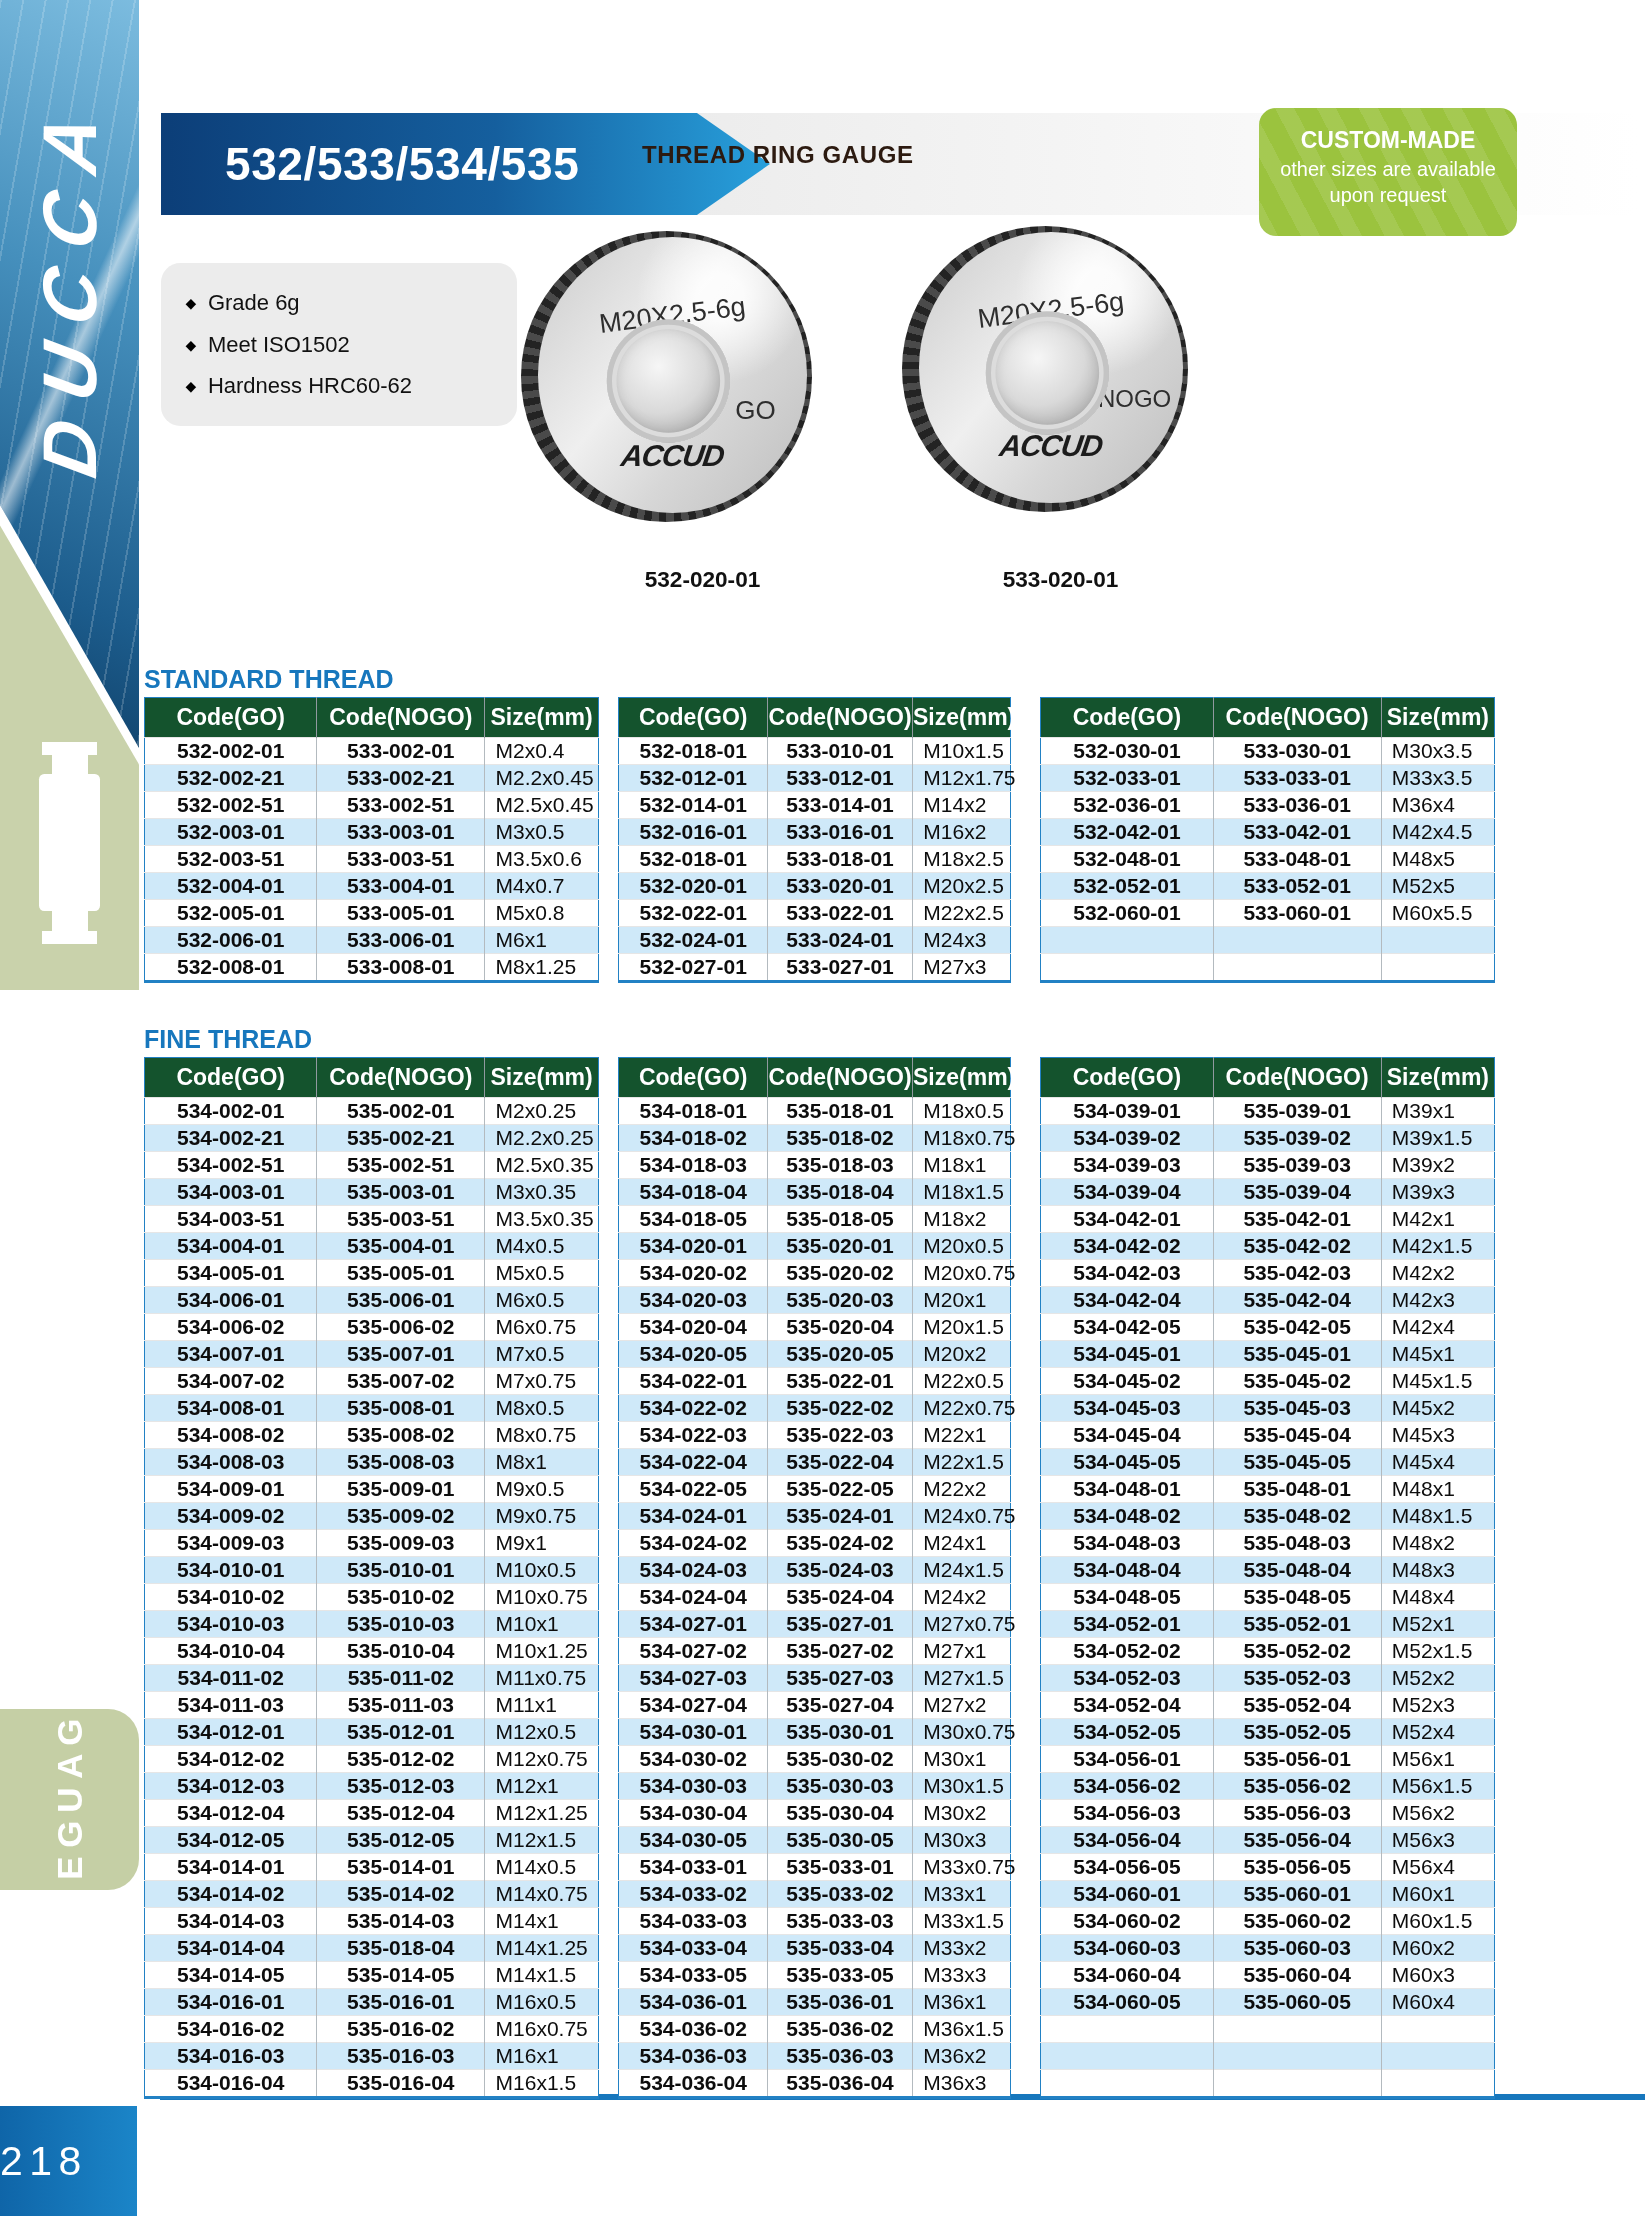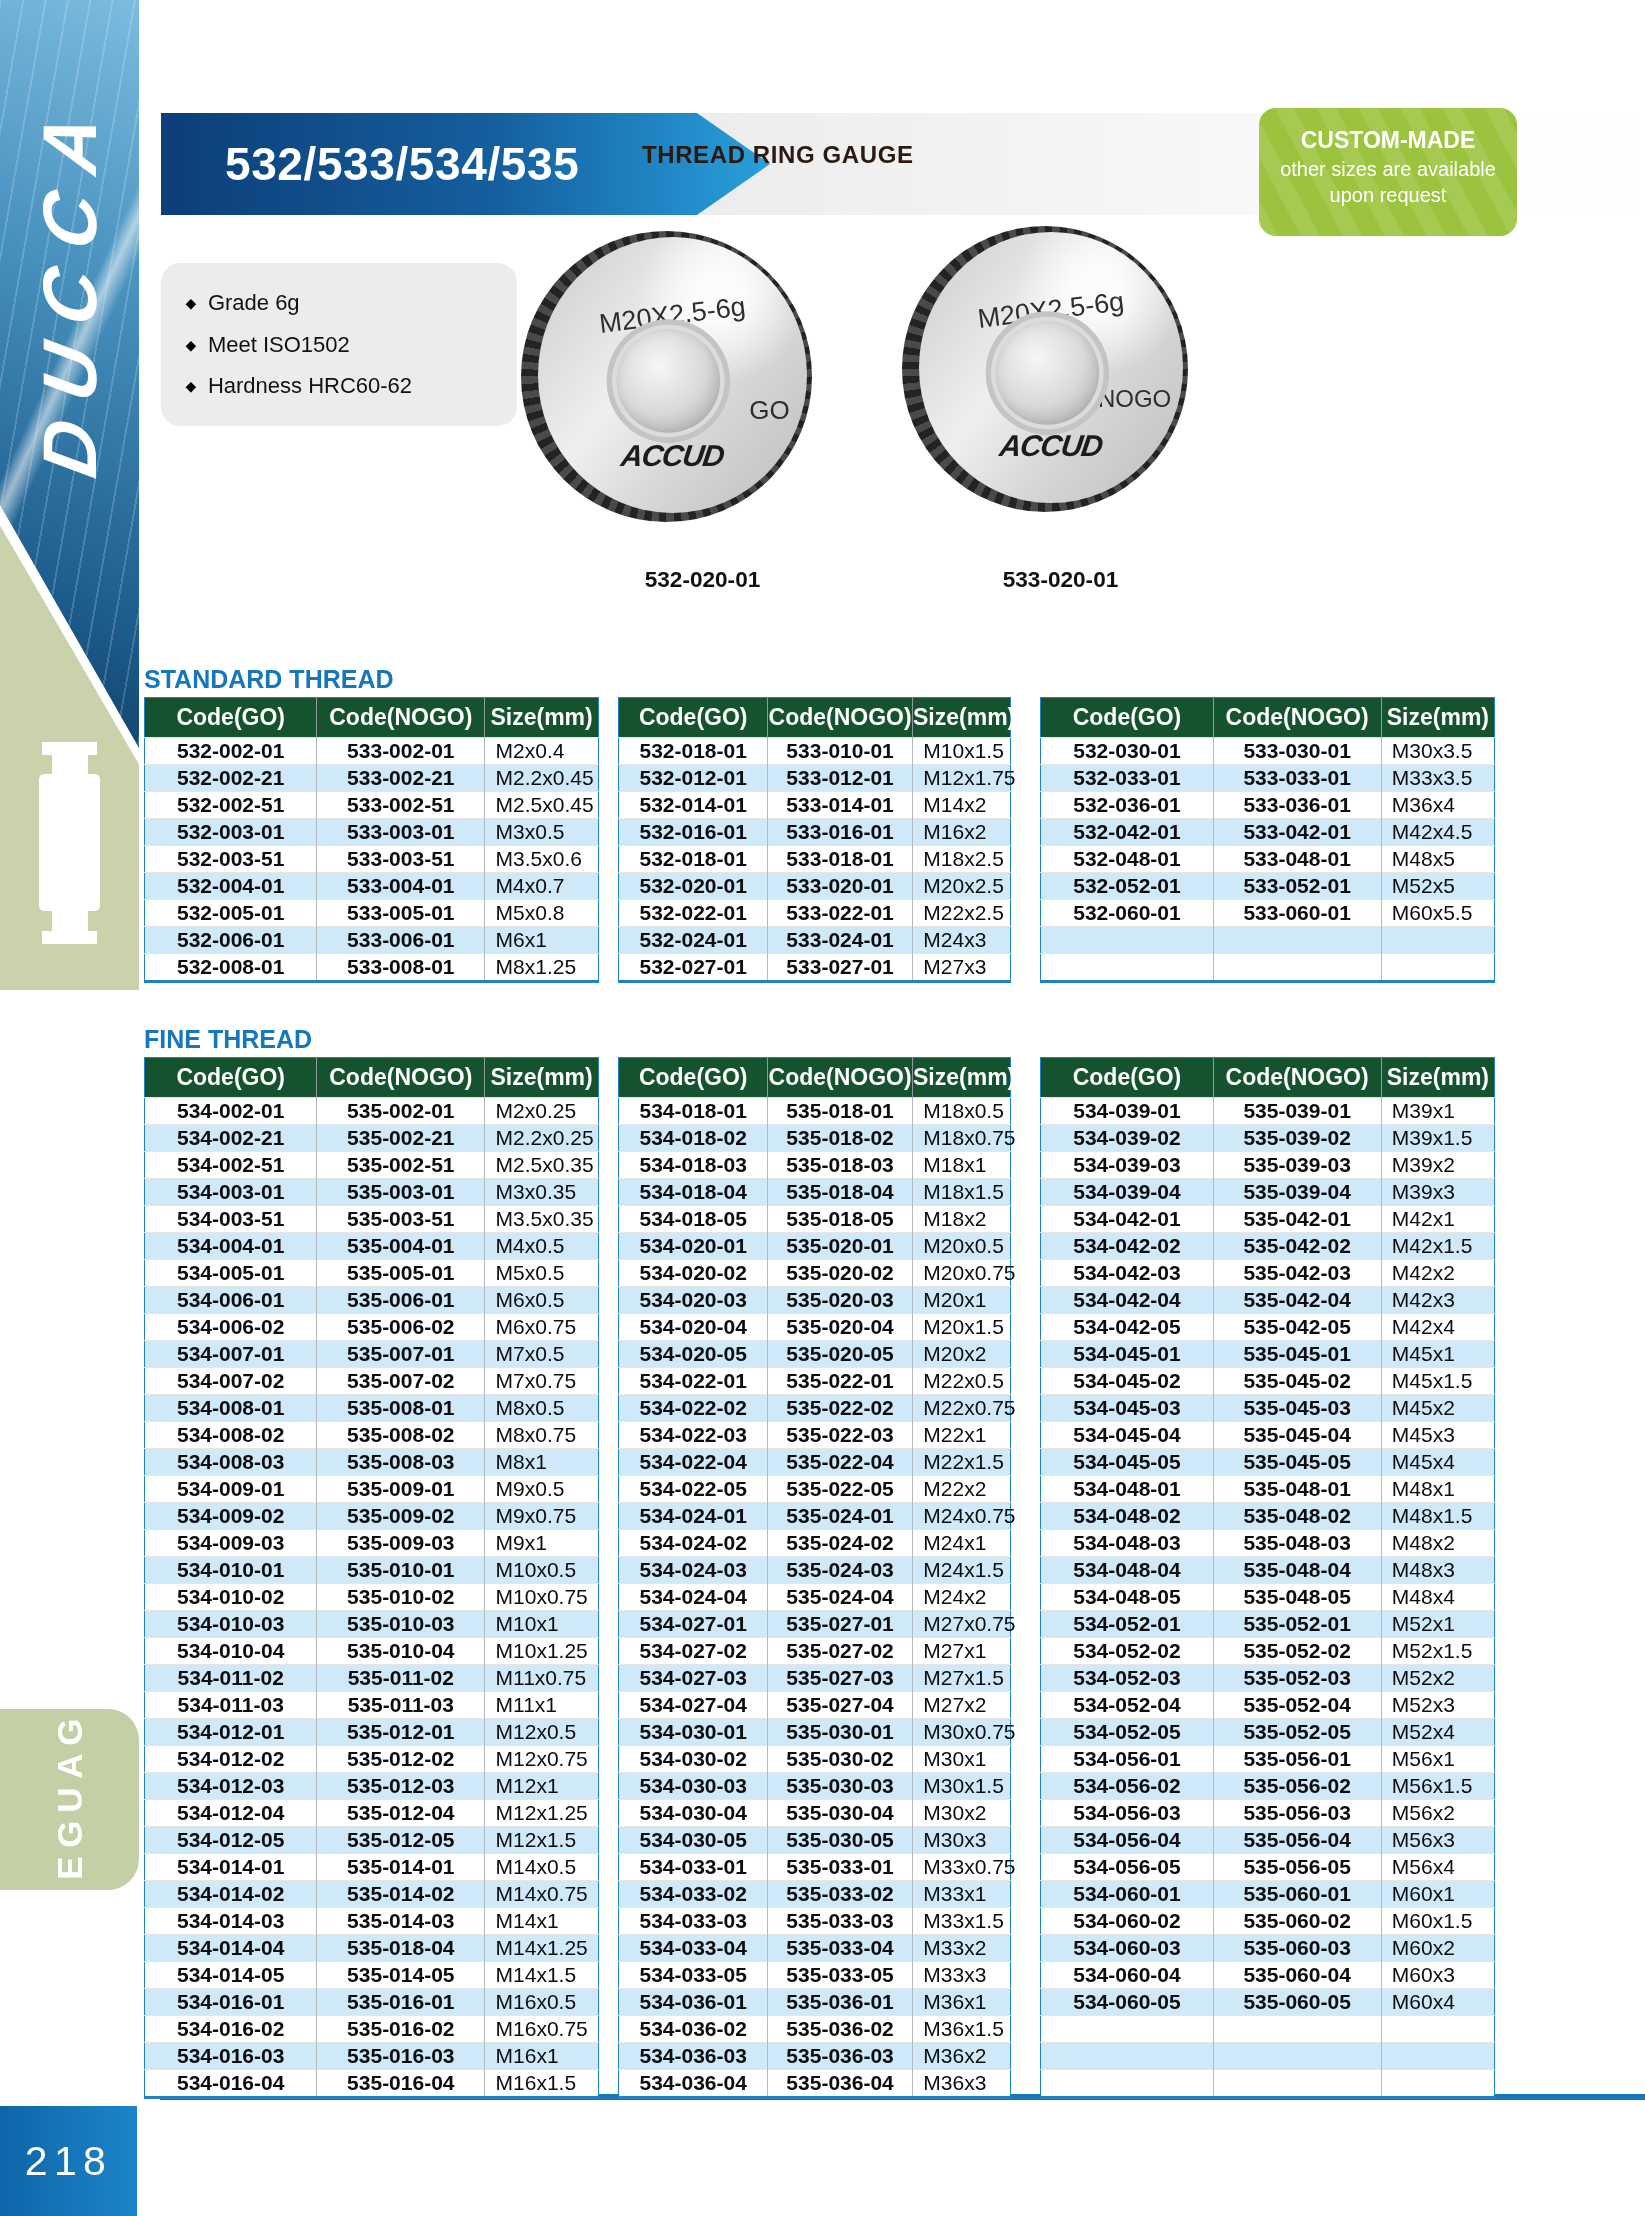--- a/index.html
+++ b/index.html
@@ -21,21 +21,21 @@
   .gauge-icon{position:absolute;left:0;top:742px;width:139px;display:flex;flex-direction:column;align-items:center;}
   .gauge-icon div{background:#fff;}
   .gi-cap{width:55px;height:13px;}
   .gi-neck{width:36px;height:19.3px;}
   .gi-body{width:61px;height:137px;border-radius:5.2px;}
   .side-tab{position:absolute;left:0;top:1709px;width:139px;height:181px;background:#c5cfa5;
     border-radius:0 31px 31px 0;display:flex;flex-direction:column;justify-content:center;align-items:center;}
   .side-tab .vletter{display:block;width:139px;height:34px;line-height:34px;text-align:center;color:#fff;
     font-weight:bold;font-size:35px;transform:rotate(-90deg);}
   .page-num-box{position:absolute;left:0;top:2106px;width:137px;height:110px;
-    background:linear-gradient(90deg,#0f65a8,#1b85c8);display:flex;align-items:center;justify-content:center;}
+    background:linear-gradient(90deg,#0f65a8,#1b85c8);display:flex;align-items:center;}
   .page-num-box span{color:#fff;font-size:41px;letter-spacing:6.4px;}
   .bottom-rule{position:absolute;left:160px;top:2094px;width:1485px;height:5.8px;background:#1777bd;}
 
   
   .head-strip{position:absolute;left:161px;top:113px;width:1477px;height:102px;
     background:linear-gradient(90deg,#dedede 0%,#ececec 35%,#fafafa 80%,#ffffff 100%);}
   .head-banner{position:absolute;left:161px;top:113px;width:609px;height:102px;
     background:linear-gradient(90deg,#0c3e78 0%,#155f9e 55%,#28a0dc 100%);
     clip-path:polygon(0 0,88% 0,100% 50%,88% 100%,0 100%);
     display:flex;align-items:center;}
@@ -146,21 +146,21 @@
     </div>
     <div class="feature">
       <span class="diamond">◆</span>
       <span>Hardness HRC60-62</span>
     </div>
   </div>
 
   <div class="ring" style="left:521px;top:231px;width:291px;height:291px;">
     <div class="ring-face">
       <div class="face-label">M20X2.5-6g</div>
-      <div class="go-label" style="right:17px;top:158px;">GO</div>
+      <div class="go-label" style="right:31px;top:158px;">GO</div>
       <div class="ring-brand">ACCUD</div>
       <div class="hole"></div>
     </div>
   </div>
   <div class="ring" style="left:902px;top:226px;width:286px;height:286px;">
     <div class="ring-face">
       <div class="face-label">M20X2.5-6g</div>
       <div class="go-label" style="right:11.6px;top:153px;font-size:24px;">NOGO</div>
       <div class="ring-brand">ACCUD</div>
       <div class="hole"></div>

